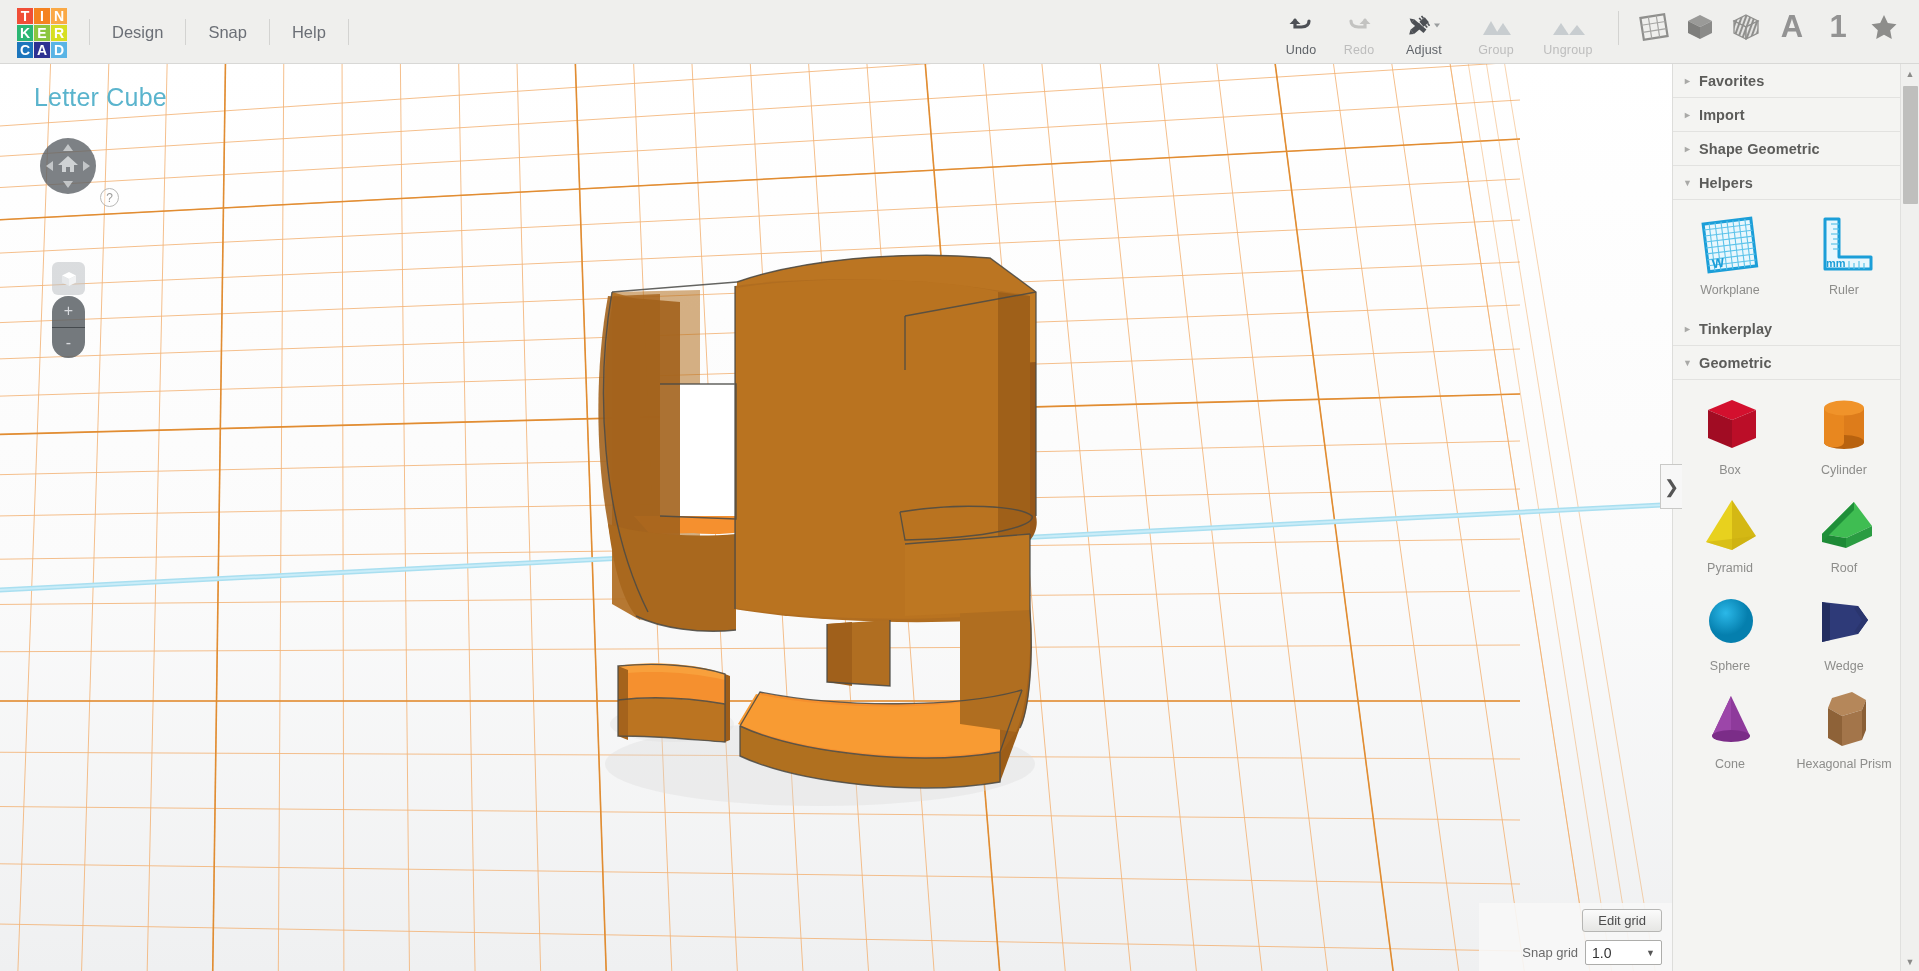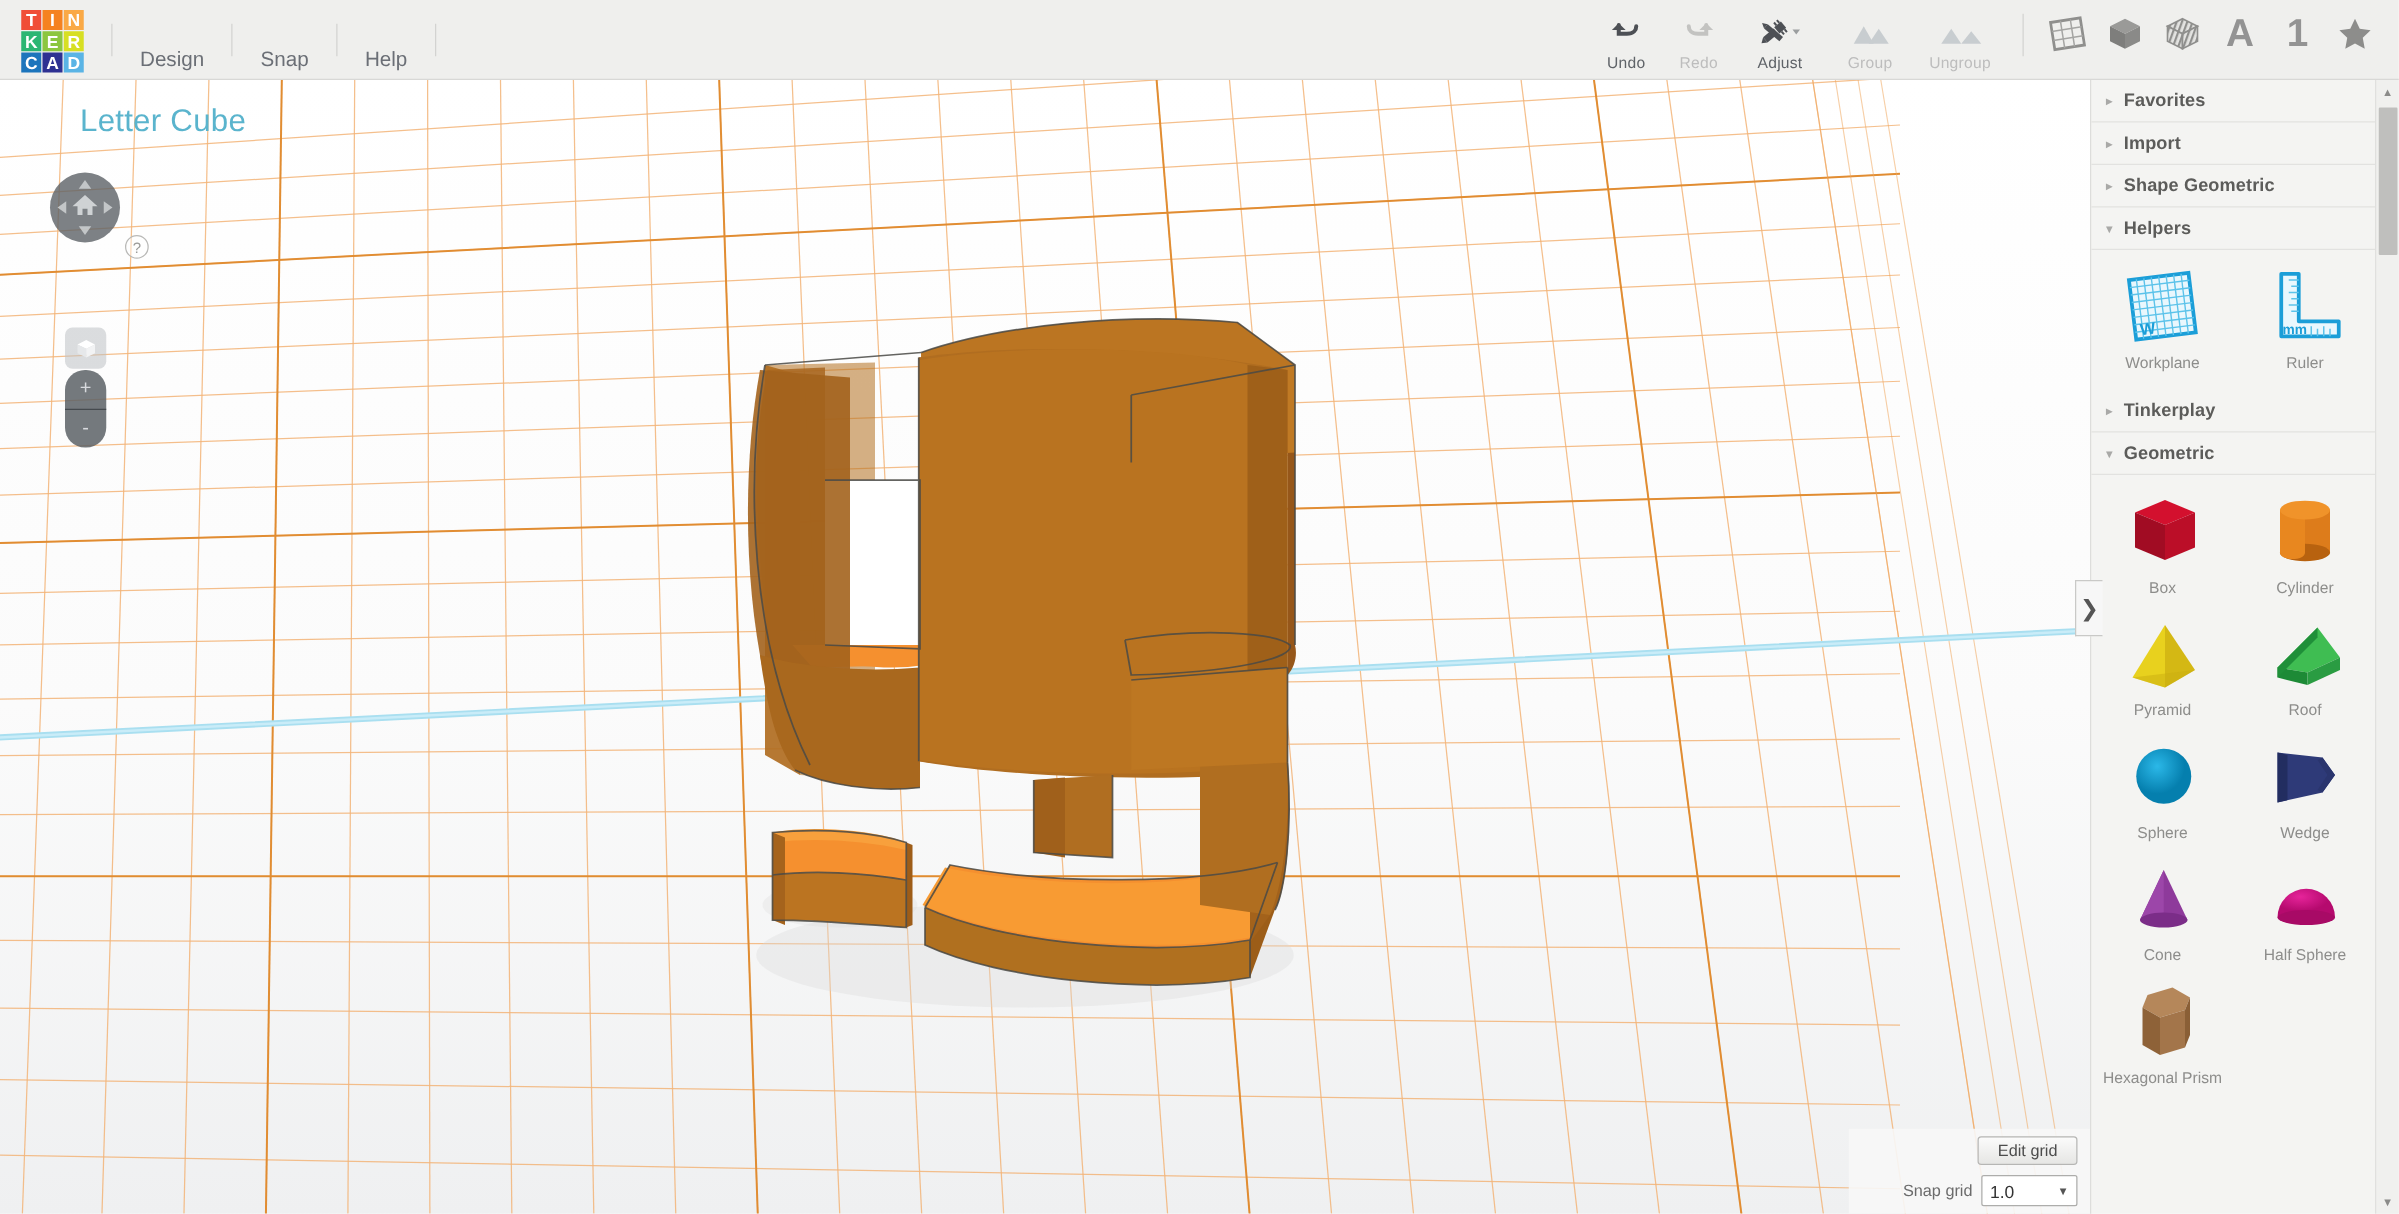--- a/index.html
+++ b/index.html
@@ -25,21 +25,21 @@
     flex: 0 0 auto;
   }
   #logo .tile {
     display: flex; align-items: center; justify-content: center;
     color: #fff; font-weight: bold; font-size: 14px; line-height: 1;
     font-family: "Liberation Sans", sans-serif;
   }
 
   #menus { display: flex; align-items: center; height: 64px; margin-left: 22px; }
   #menus .menu-item {
-    padding: 16px 22px; height: 64px; line-height: 64px;
+    padding: 0 22px; height: 64px; line-height: 64px;
     color: #6b6f76; font-size: 16.5px; cursor: pointer;
   }
   #menus .menu-sep { width: 1px; height: 26px; background: #d3d3d1; }
 
   #tools { margin-left: auto; display: flex; align-items: flex-end; height: 64px; padding-bottom: 5px; }
   .tool {
     width: 58px; display: flex; flex-direction: column; align-items: center;
     justify-content: flex-end; cursor: pointer; padding-bottom: 2px;
   }
   .tool .tl-ico { height: 27px; display: flex; align-items: center; justify-content: center; }
@@ -58,21 +58,21 @@
   
   #viewport {
     position: absolute; left: 0; top: 64px; width: 1672px; height: 907px;
     overflow: hidden;
     background: linear-gradient(180deg, #ffffff 0%, #fbfbfb 45%, #f2f3f4 100%);
   }
   #grid-svg { position: absolute; left: 0; top: 0; }
 
   #design-title {
     position: absolute; left: 34px; top: 19px;
-    font-size: 25px; color: #5ab4cd; letter-spacing: .2px; margin-left: 30px;
+    font-size: 25px; color: #5ab4cd; letter-spacing: .2px;
   }
 
   
   #navpad {
     position: absolute; left: 40px; top: 74px; width: 56px; height: 56px;
     border-radius: 50%; background: rgba(92,97,102,.80);
     display: flex; align-items: center; justify-content: center; cursor: pointer;
   }
   #navpad .arrow { position: absolute; width: 0; height: 0; opacity: .85; }
   #navpad .a-up    { border-left: 5px solid transparent; border-right: 5px solid transparent; border-bottom: 7px solid #cfd2d4; top: 6px; left: 23px; }
@@ -704,35 +704,20 @@
         <span class="sc-art">
           <svg width="72" height="68" viewBox="0 0 72 68">
             <path d="M37 10 L56 50 C48 56 26 56 18 50 Z" fill="#8e3a9b"></path>
             <path d="M37 10 L37 54 C28 54 22 52 18 50 Z" fill="#9c46a9"></path>
             <ellipse cx="37" cy="50" rx="19" ry="6" fill="#7b2d88"></ellipse>
           </svg>
         </span>
         <span class="sc-lbl">Cone</span>
       </div>
 
-      <div class="shape-cell">
-        <span class="sc-art">
-          <svg width="72" height="68" viewBox="0 0 72 68">
-            <defs>
-                <radialGradient id="hsg" cx="40%" cy="28%">
-                  <stop offset="0%" stop-color="#e6249a"></stop>
-                  <stop offset="100%" stop-color="#b50a6e"></stop>
-                </radialGradient>
-              </defs>
-            <path d="M14 48 A23 23 0 0 1 60 48 Z" fill="url(#hsg)"></path>
-            <ellipse cx="37" cy="48" rx="23" ry="6" fill="#a80a66"></ellipse>
-          </svg>
-        </span>
-        <span class="sc-lbl">Half Sphere</span>
-      </div>
 
       <div class="shape-cell">
         <span class="sc-art">
           <svg width="72" height="68" viewBox="0 0 72 68">
             <path d="M24 12 L44 6 L58 14 L54 24 L34 30 L20 22 Z" fill="#b5875a"></path>
             <path d="M20 22 L34 30 L34 60 L20 52 Z" fill="#8e6238"></path>
             <path d="M34 30 L54 24 L54 54 L34 60 Z" fill="#a3754a"></path>
             <path d="M54 24 L58 14 L58 44 L54 54 Z" fill="#8a5f36"></path>
           </svg>
         </span>

